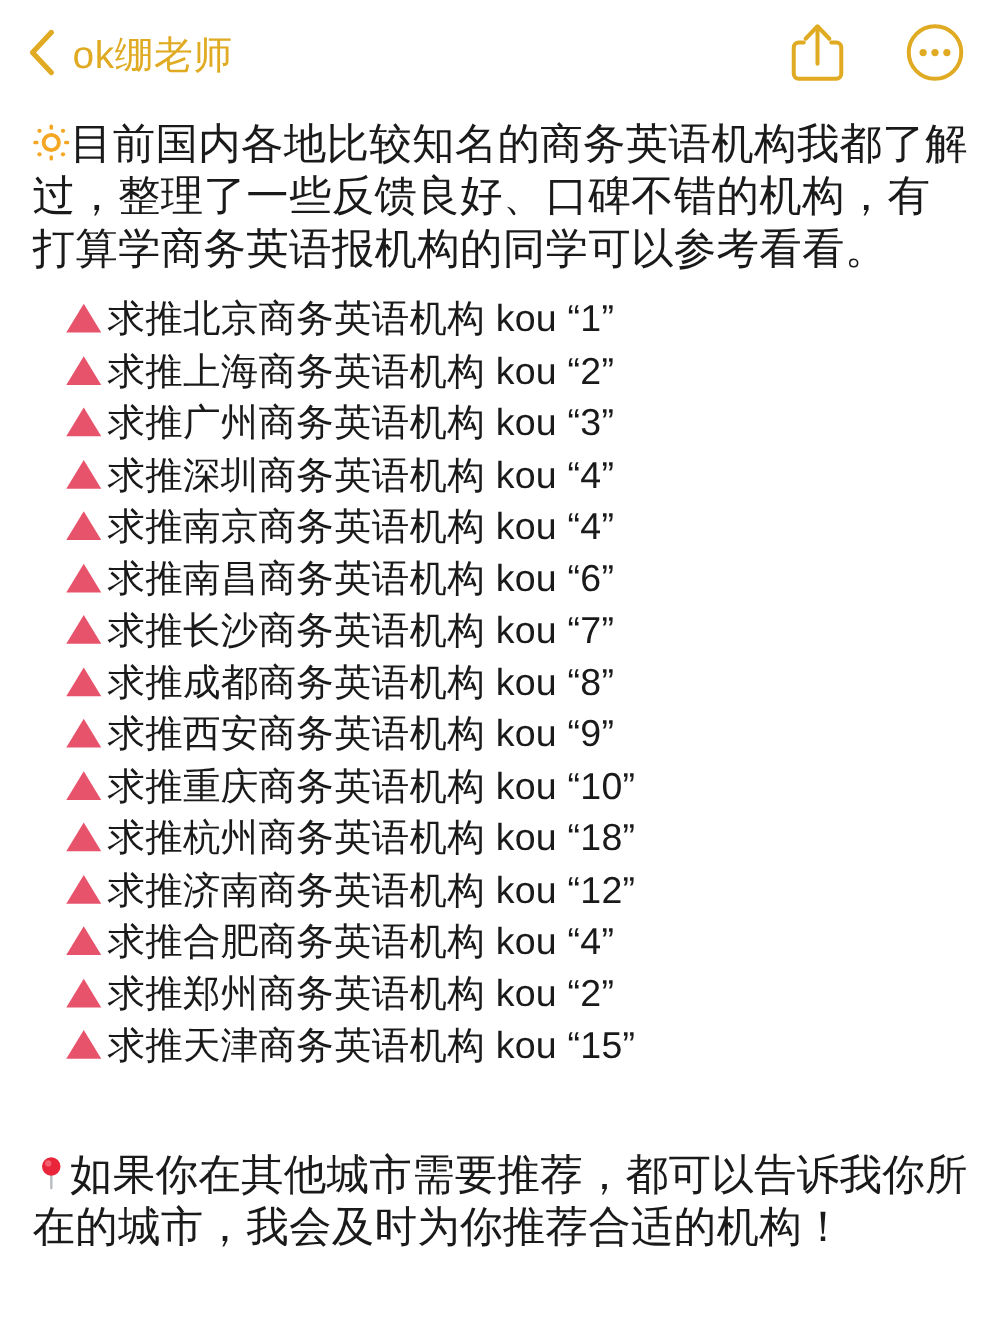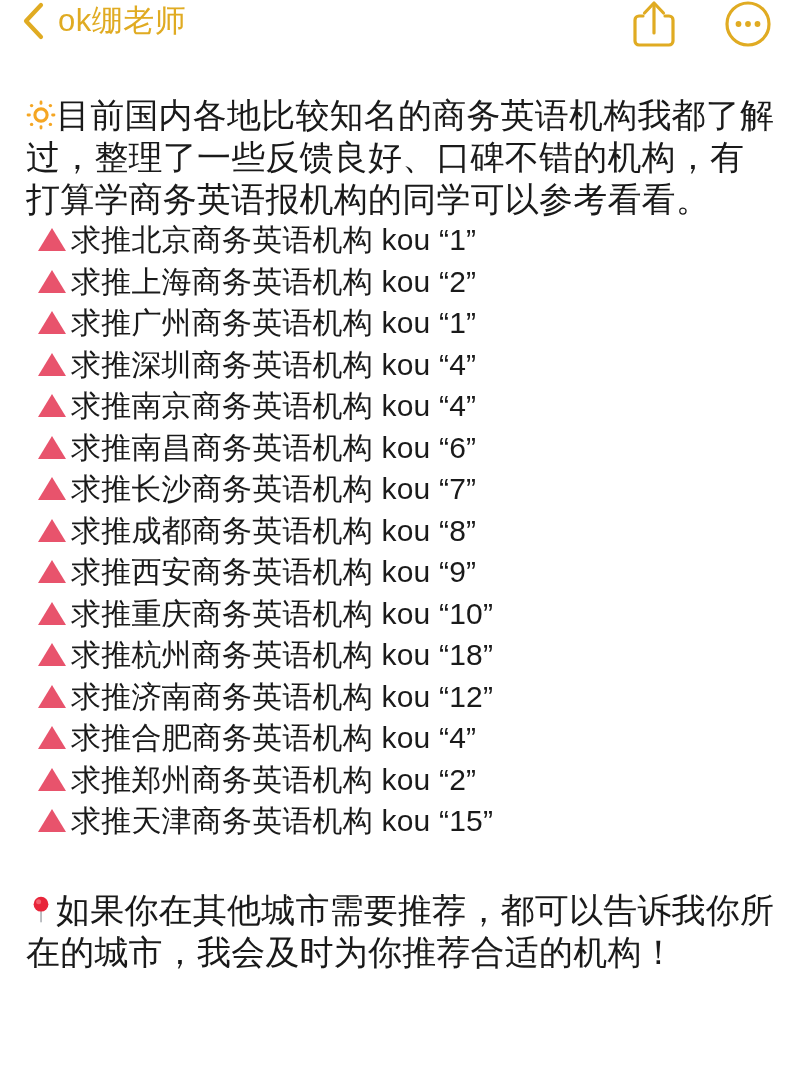--- a/index.html
+++ b/index.html
@@ -13,21 +13,21 @@
     overflow: hidden;
     font-family: "Liberation Sans", "DejaVu Sans", sans-serif;
     color: #1a1a1a;
     -webkit-font-smoothing: antialiased;
   }
 
   
   .header {
     height: 88px;
     display: flex;
-    align-items: flex-start;
+    align-items: center;
     padding: 0 26px 0 14px;
     box-sizing: border-box;
     background: #ffffff;
   }
   .back-btn {
     width: 38px;
     height: 46px;
     display: flex;
     align-items: center;
     justify-content: center;
@@ -74,21 +74,21 @@
     display: inline-block;
     vertical-align: -3px;
     position: relative;
     width: 30px;
     height: 30px;
   }
   .emoji svg { display: block; }
 
   .list {
     list-style: none;
-    margin: 0;
+    margin: 15px;
     padding: 0;
   }
   .list-item {
     display: flex;
     align-items: center;
     height: 41.5px;
     font-size: 30px;
     letter-spacing: 0.2px;
     white-space: nowrap;
     padding-left: 12px;
@@ -167,21 +167,21 @@
     <li class="list-item">
       <span class="tri"></span>
       <span class="item-text">求推北京商务英语机构 kou “1”</span>
     </li>
     <li class="list-item">
       <span class="tri"></span>
       <span class="item-text">求推上海商务英语机构 kou “2”</span>
     </li>
     <li class="list-item">
       <span class="tri"></span>
-      <span class="item-text">求推广州商务英语机构 kou “1”</span>
+      <span class="item-text">求推广州商务英语机构 kou “3”</span>
     </li>
     <li class="list-item">
       <span class="tri"></span>
       <span class="item-text">求推深圳商务英语机构 kou “4”</span>
     </li>
     <li class="list-item">
       <span class="tri"></span>
       <span class="item-text">求推南京商务英语机构 kou “4”</span>
     </li>
     <li class="list-item">

